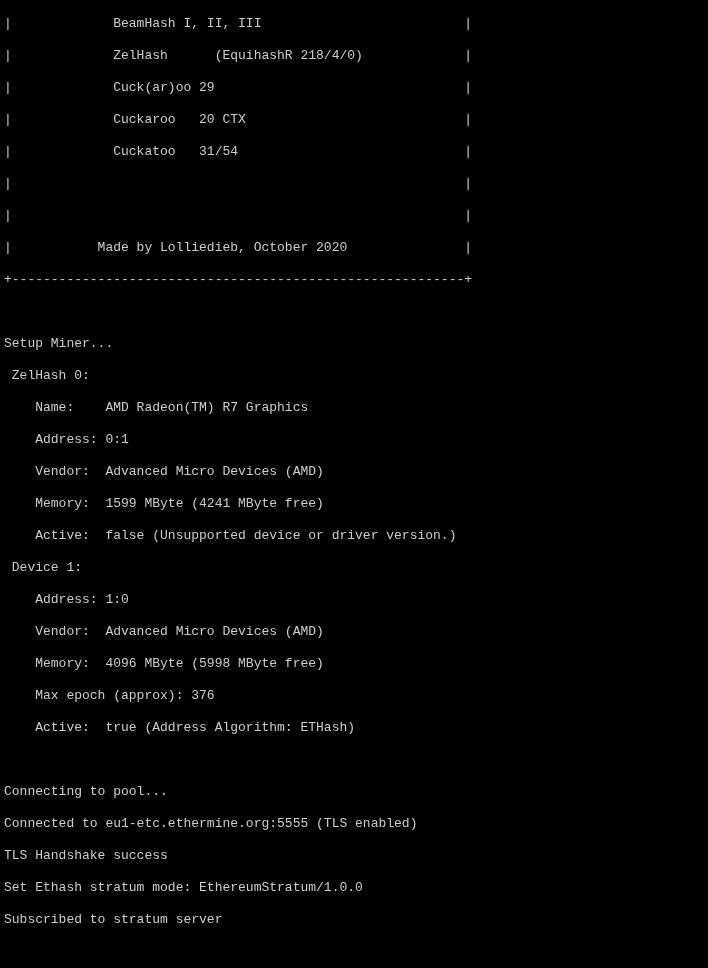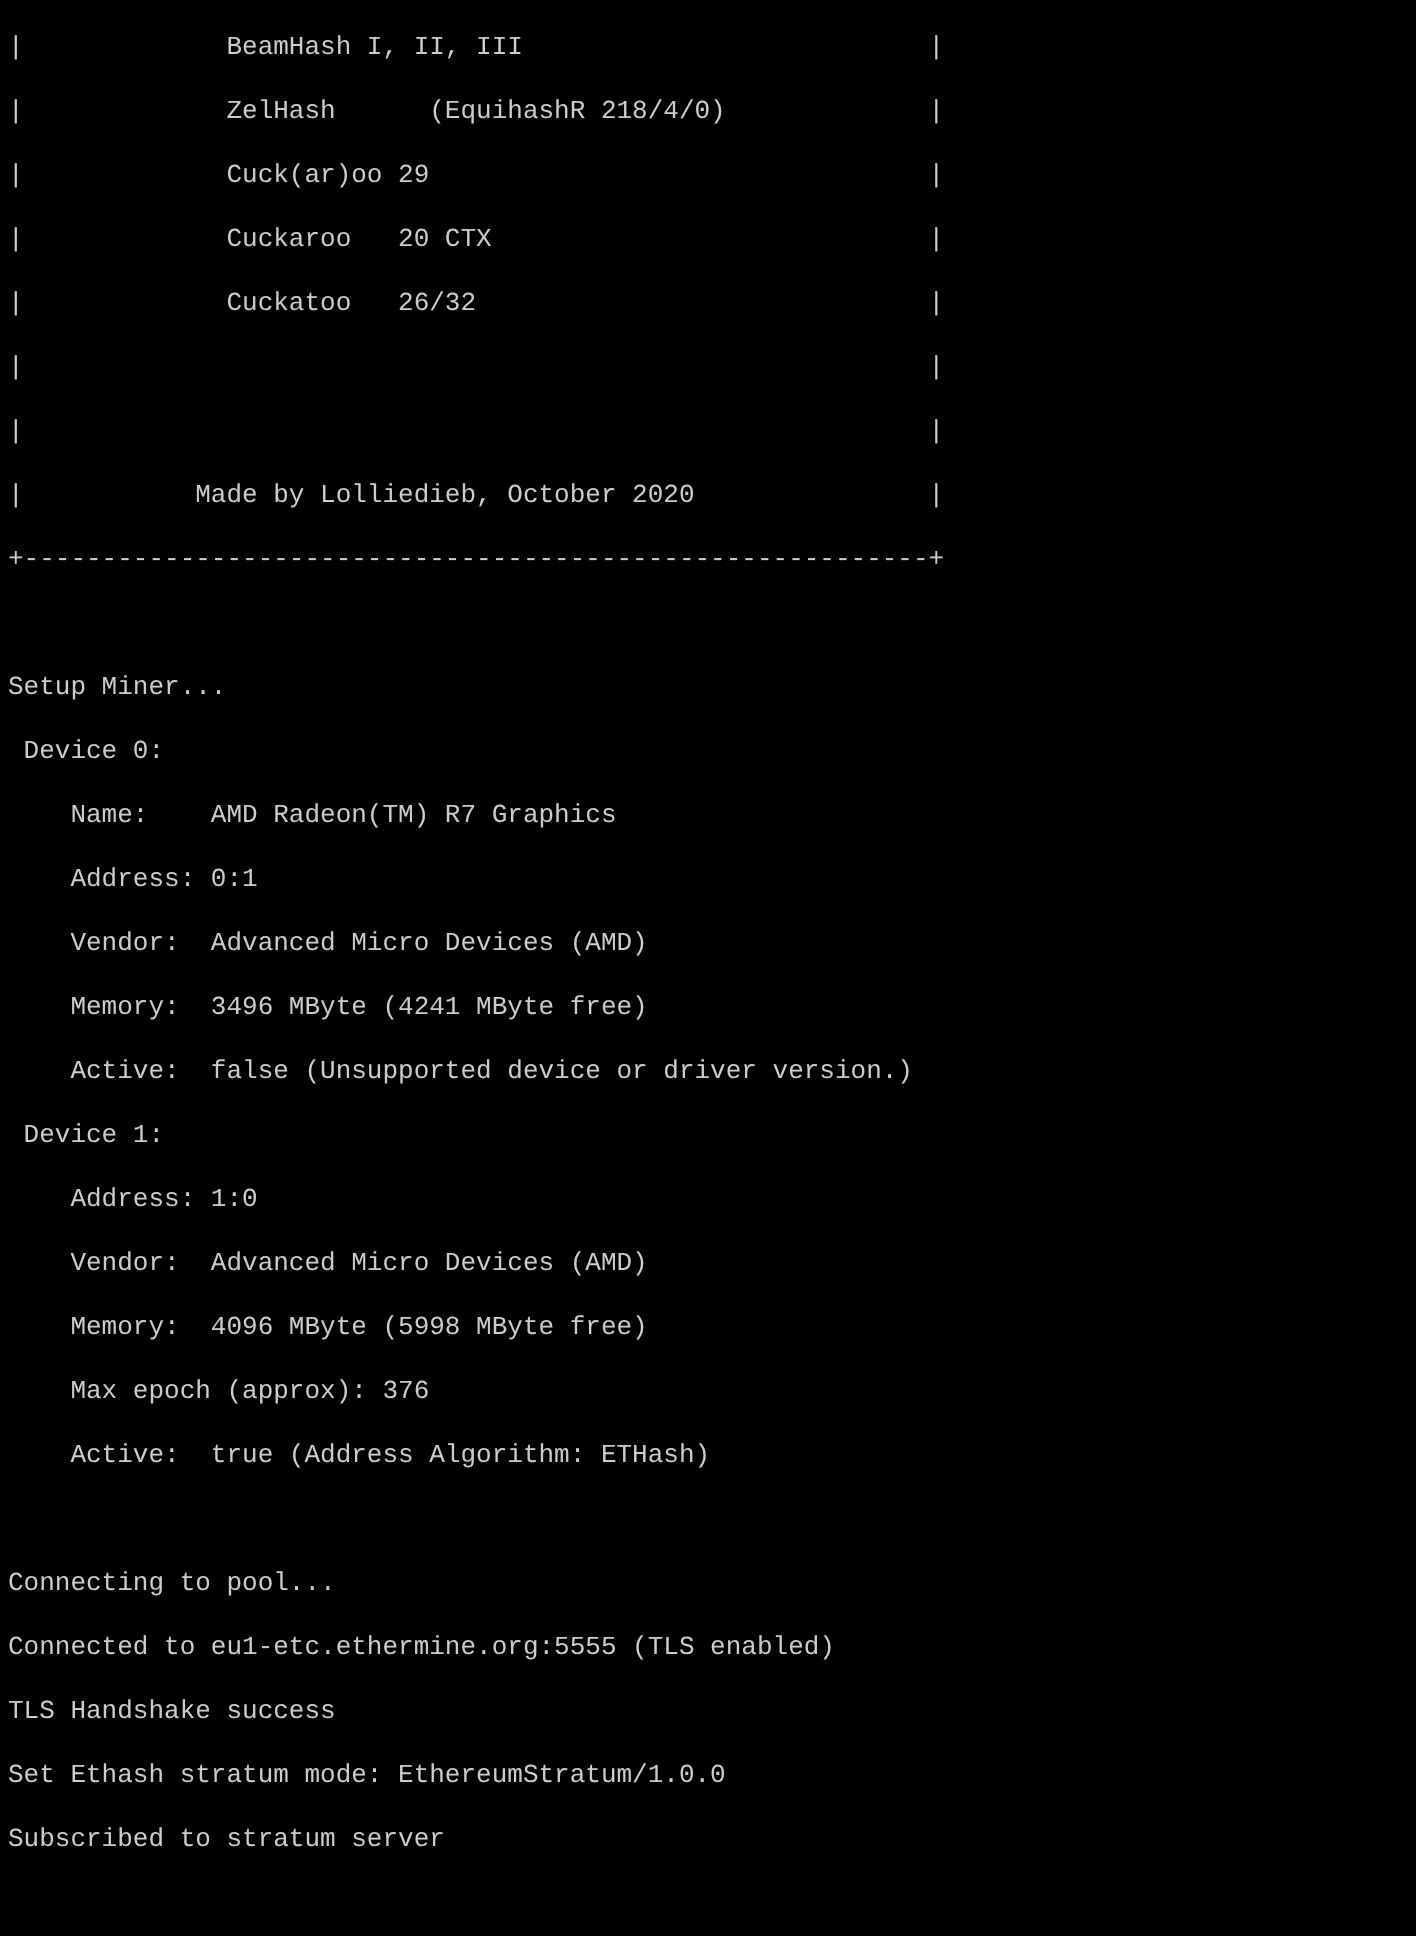--- a/index.html
+++ b/index.html
@@ -19,32 +19,32 @@
   .line { display: block; }
 </style>
 </head>
 <body>
 
 <div id="terminal">
 <span class="line">|             BeamHash I, II, III                          |</span>
 <span class="line">|             ZelHash      (EquihashR 218/4/0)             |</span>
 <span class="line">|             Cuck(ar)oo 29                                |</span>
 <span class="line">|             Cuckaroo   20 CTX                            |</span>
-<span class="line">|             Cuckatoo   26/32                             |</span>
+<span class="line">|             Cuckatoo   31/54                             |</span>
 <span class="line">|                                                          |</span>
 <span class="line">|                                                          |</span>
 <span class="line">|           Made by Lolliedieb, October 2020               |</span>
 <span class="line">+----------------------------------------------------------+</span>
 <span class="line"> </span>
 <span class="line">Setup Miner...</span>
-<span class="line"> Device 0:</span>
+<span class="line"> ZelHash 0:</span>
 <span class="line">    Name:    AMD Radeon(TM) R7 Graphics</span>
 <span class="line">    Address: 0:1</span>
 <span class="line">    Vendor:  Advanced Micro Devices (AMD)</span>
-<span class="line">    Memory:  3496 MByte (4241 MByte free)</span>
+<span class="line">    Memory:  1599 MByte (4241 MByte free)</span>
 <span class="line">    Active:  false (Unsupported device or driver version.)</span>
 <span class="line"> Device 1:</span>
 <span class="line">    Address: 1:0</span>
 <span class="line">    Vendor:  Advanced Micro Devices (AMD)</span>
 <span class="line">    Memory:  4096 MByte (5998 MByte free)</span>
 <span class="line">    Max epoch (approx): 376</span>
 <span class="line">    Active:  true (Address Algorithm: ETHash)</span>
 <span class="line"> </span>
 <span class="line">Connecting to pool...</span>
 <span class="line">Connected to eu1-etc.ethermine.org:5555 (TLS enabled)</span>

